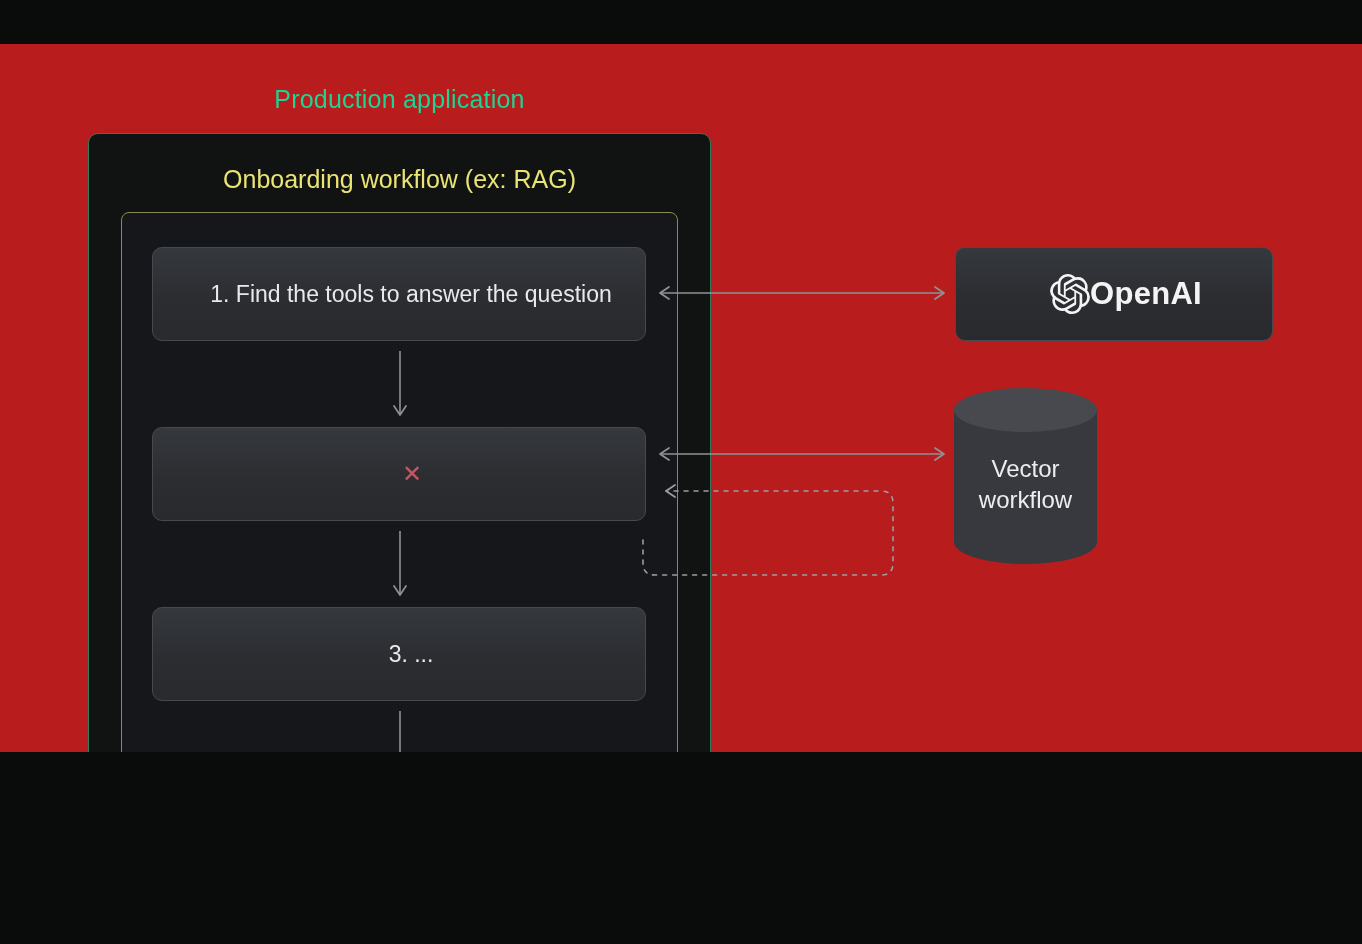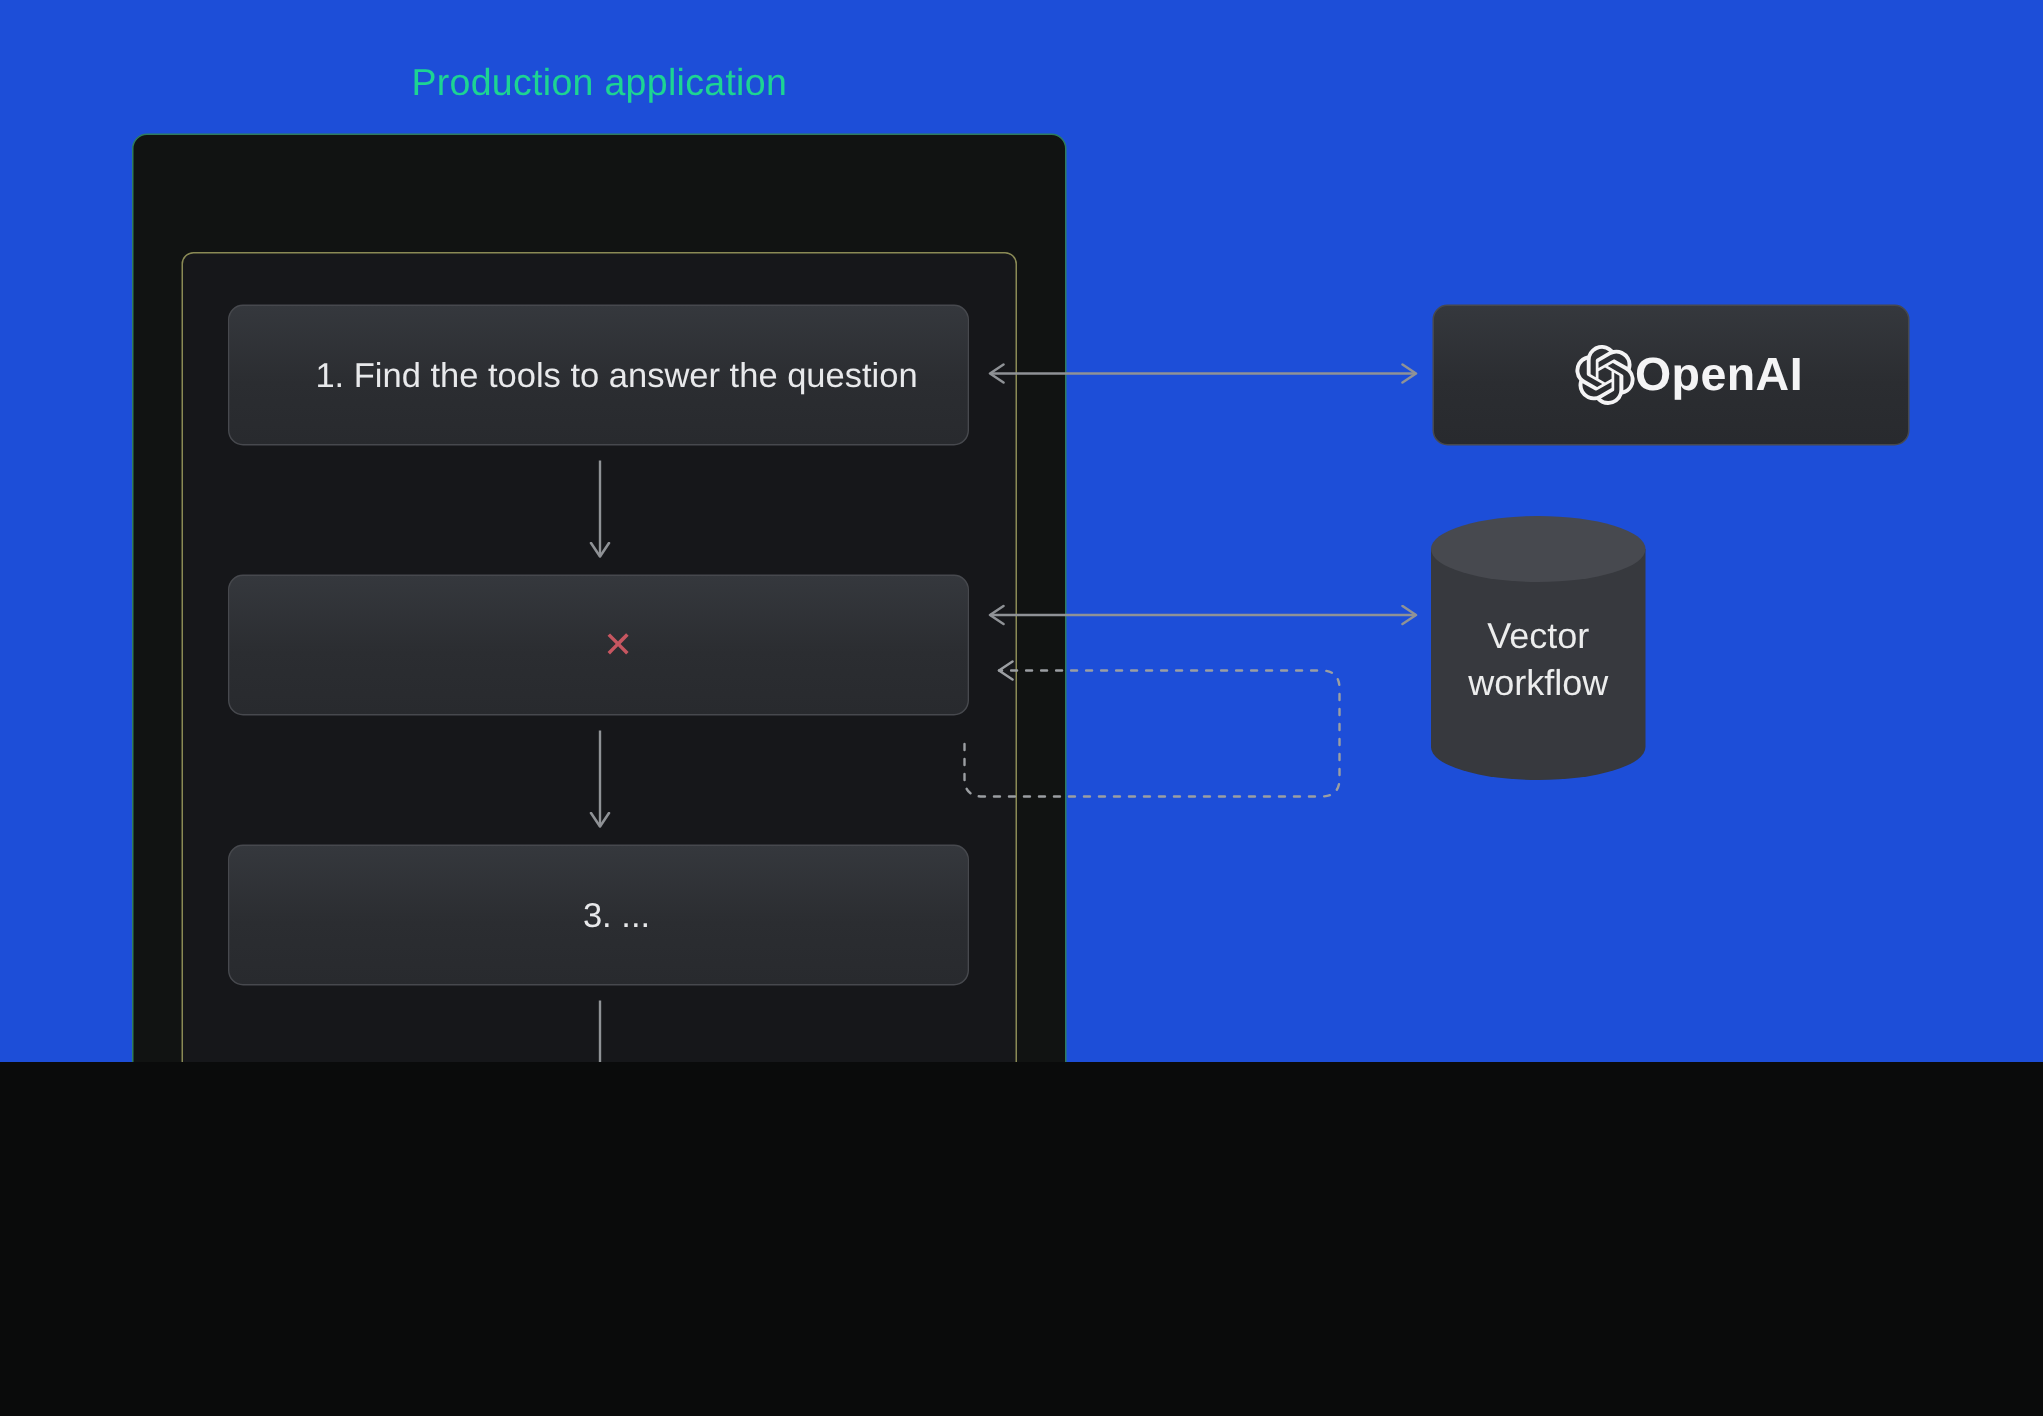--- a/index.html
+++ b/index.html
@@ -5,22 +5,23 @@
   html, body {
     margin: 0;
     padding: 0;
     background: #0a0b0b;
     font-family: "Liberation Sans", sans-serif;
   }
   .canvas {
     position: relative;
     width: 1362px;
     height: 708px;
-    background: #1d4ed8;
+    background: #b91c1c;
     overflow: hidden;
+    margin-top: 44px;
   }
   .title-production {
     position: absolute;
     left: 88px; top: 41px; width: 623px;
     text-align: center;
     font-size: 25px;
     color: #1dd493;
     letter-spacing: 0.2px;
   }
   .outer-box {
@@ -101,20 +102,21 @@
 </style>
 </head>
 <body>
 
 <div class="canvas">
 
   <div class="title-production">Production application</div>
 
   <div class="outer-box"></div>
 
+  <div class="title-workflow">Onboarding workflow (ex: RAG)</div>
 
   <div class="inner-box"></div>
 
   <div class="node step step-1">
     <span class="step-label">1. Find the tools to answer the question</span>
   </div>
 
   <div class="node step step-2">
     <span class="error-x">✕</span>
   </div>

